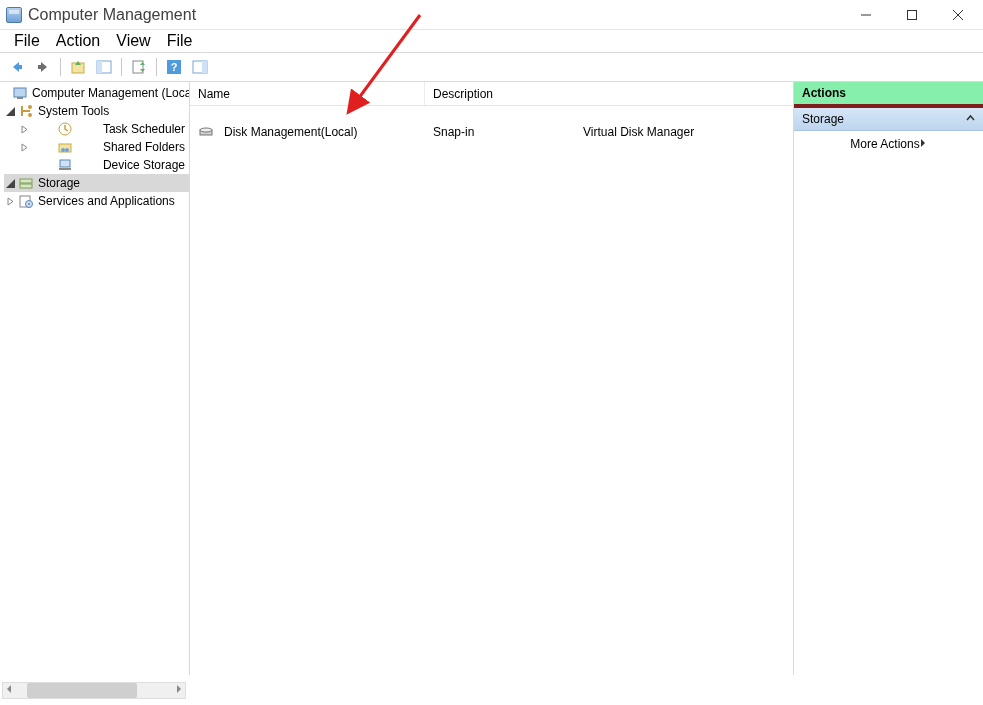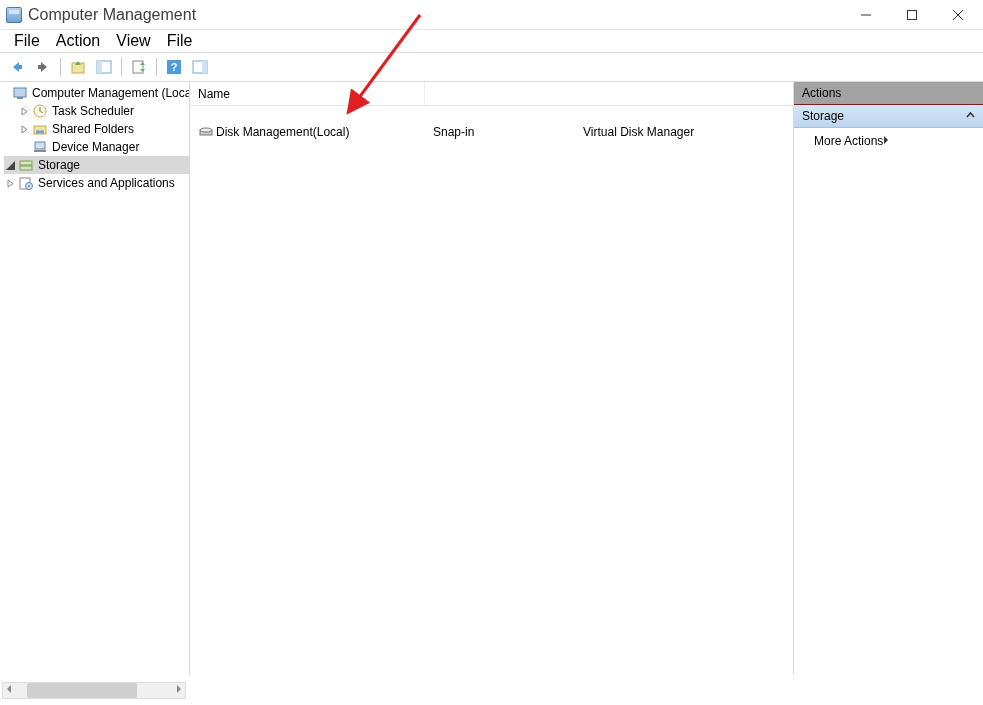--- a/index.html
+++ b/index.html
@@ -116,21 +116,21 @@
     color: #555;
   }
   .twisty.spacer { visibility: hidden; }
   .node-icon {
     width: 16px; height: 16px;
     display: inline-flex;
     align-items: center;
     justify-content: center;
     margin-right: 2px;
   }
-  .indent-1 { padding-left: 14px; }
+  .indent-1 { padding-left: 14px; justify-content: space-between; }
   
   .list-pane {
     flex: 1;
     display: flex;
     flex-direction: column;
     border-right: 1px solid #d9d9d9;
   }
   .cols {
     display: flex;
     border-bottom: 1px solid #e5e5e5;
@@ -145,46 +145,46 @@
     display: flex;
     align-items: center;
     border-right: 1px solid #ededed;
   }
   .list-body { flex: 1; }
   .list-row {
     display: flex;
     align-items: center;
     height: 20px;
   }
-  .cell { padding-left: 8px; display: flex; align-items: center; gap: 0; margin-top: 32px; }
+  .cell { padding-left: 8px; display: flex; align-items: center; gap: 8px; margin-top: 32px; }
   
   .actions-pane {
     width: 189px;
     display: flex;
     flex-direction: column;
     border-left: 0;
   }
   .actions-header {
-    background: #a3a3a3;
-    border-bottom: 1px solid #7f1d1d;
+    background: #86efac;
+    border-bottom: 4px solid #7f1d1d;
     padding: 4px 8px;
-    font-weight: 400;
+    font-weight: 700;
   }
   .actions-context {
     background: linear-gradient(#d6e6f6, #bcd5ee);
     border-bottom: 1px solid #a8c4e0;
     padding: 4px 8px;
     display: flex;
     justify-content: space-between;
     align-items: center;
   }
   .actions-link {
     padding: 6px 20px;
     display: flex;
-    justify-content: flex-start;
+    justify-content: center;
     align-items: center;
   }
   
   .bottom-bar {
     height: 30px;
     display: flex;
     align-items: center;
     padding-left: 2px;
   }
   .hscroll {
@@ -312,20 +312,35 @@
         <span class="twisty spacer">▸</span>
         <span class="node-icon">
           <svg width="16" height="16">
               <rect x="2" y="3" width="12" height="9" fill="#bcd5ee" stroke="#5a85b5"></rect>
               <rect x="5" y="12" width="6" height="2" fill="#888"></rect>
             </svg>
         </span>
         <span>Computer Management (Local)</span>
       </div>
 
+      <div class="tree-row">
+        <span class="twisty">
+          <svg width="9" height="9">
+              <path d="M0 0 L9 0 L0 9 Z" fill="#444" transform="rotate(180 4.5 4.5)"></path>
+            </svg>
+        </span>
+        <span class="node-icon">
+          <svg width="16" height="16">
+              <path d="M4 3 L4 13 M4 8 L12 8" stroke="#c99a3e" stroke-width="2"></path>
+              <circle cx="12" cy="4" r="2" fill="#c99a3e"></circle>
+              <circle cx="12" cy="12" r="2" fill="#c99a3e"></circle>
+            </svg>
+        </span>
+        <span>System Tools</span>
+      </div>
 
       <div class="tree-row indent-1">
         <span class="twisty">
           <svg width="9" height="9">
               <path d="M2 1 L7 4.5 L2 8 Z" fill="none" stroke="#888"></path>
             </svg>
         </span>
         <span class="node-icon">
           <svg width="16" height="16">
               <circle cx="8" cy="8" r="6" fill="#fff" stroke="#c6a23e"></circle>
@@ -355,21 +370,21 @@
 
 
       <div class="tree-row indent-1">
         <span class="twisty spacer">▸</span>
         <span class="node-icon">
           <svg width="16" height="16">
               <rect x="3" y="3" width="10" height="7" fill="#cfe2f5" stroke="#5a85b5"></rect>
               <rect x="2" y="11" width="12" height="2" fill="#888"></rect>
             </svg>
         </span>
-        <span>Device Manager</span>
+        <span>Device Storage</span>
       </div>
 
       <div class="tree-row selected">
         <span class="twisty">
           <svg width="9" height="9">
               <path d="M0 0 L9 0 L0 9 Z" fill="#444" transform="rotate(180 4.5 4.5)"></path>
             </svg>
         </span>
         <span class="node-icon">
           <svg width="16" height="16">
@@ -396,20 +411,21 @@
         </span>
         <span>Services and Applications</span>
       </div>
 
     </div>
   </div>
 
   <div class="list-pane">
     <div class="cols">
       <div class="col" style="width:235px">Name</div>
+      <div class="col" style="flex:1;border-right:none">Description</div>
     </div>
     <div class="list-body">
       <div class="list-row">
         <div class="cell" style="width:235px">
           <span class="node-icon">
             <svg width="16" height="16">
                 <rect x="2" y="6" width="12" height="5" fill="#d0d0d0" stroke="#777"></rect>
                 <ellipse cx="8" cy="6" rx="6" ry="2" fill="#eee" stroke="#777"></ellipse>
               </svg>
           </span>

